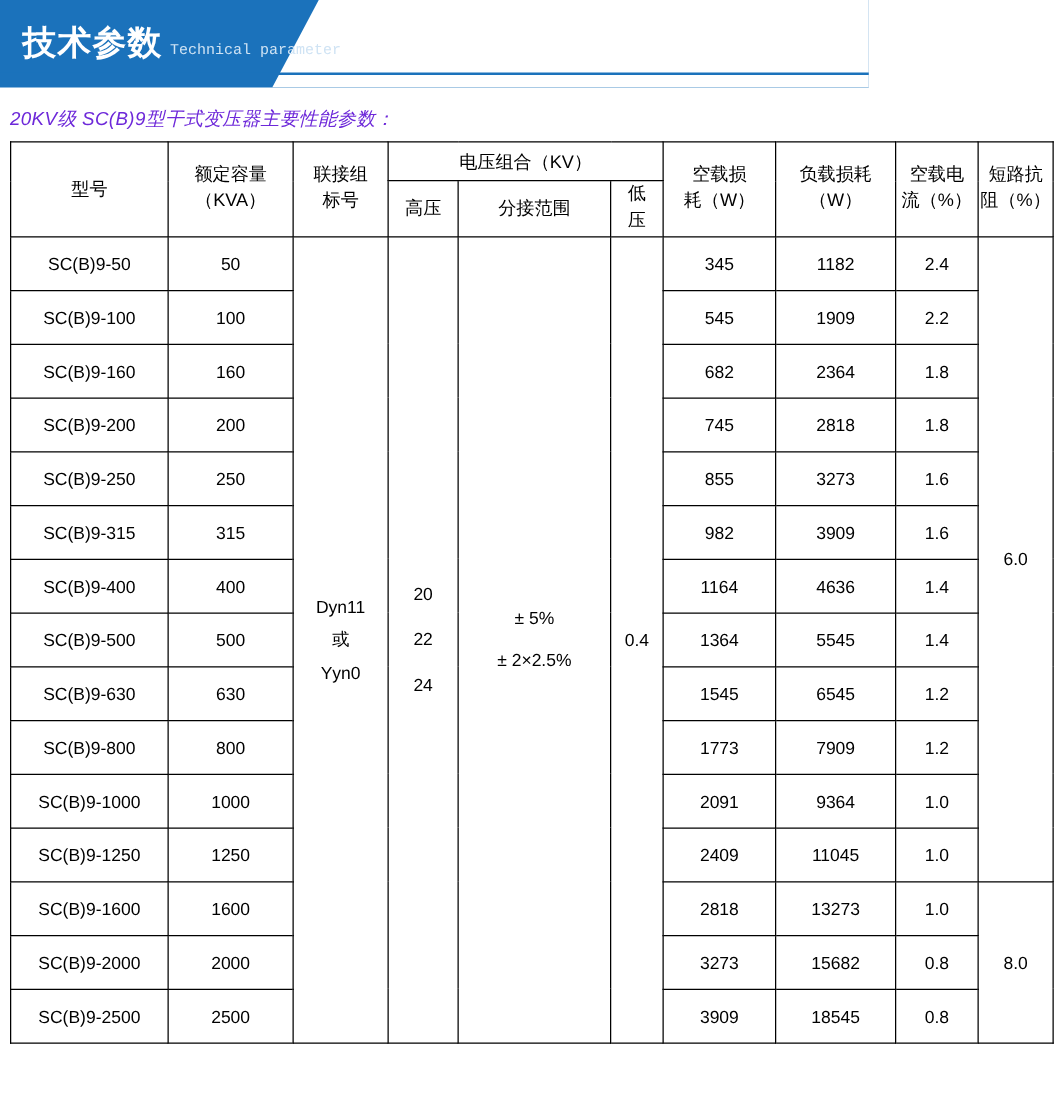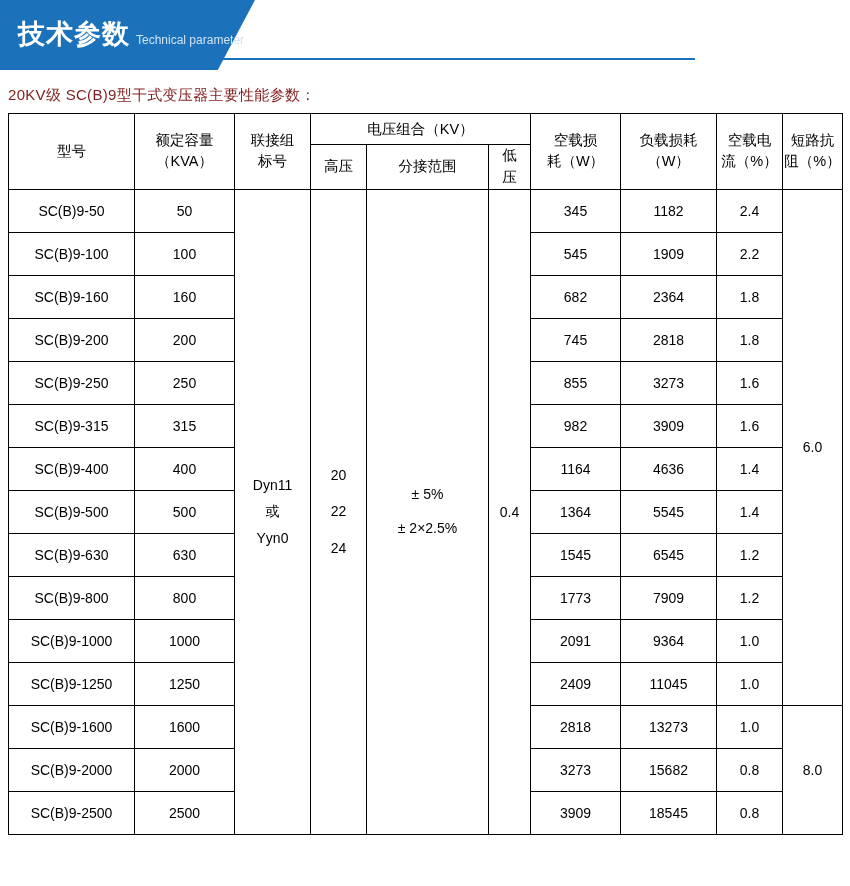--- a/index.html
+++ b/index.html
@@ -32,21 +32,21 @@
     color: #ffffff;
     letter-spacing: 1px;
     font-family: "Liberation Sans", sans-serif;
   }
   .banner .en {
     position: absolute;
     left: 136px;
     top: 33px;
     font-size: 12px;
     color: #cfe3f4;
-    font-family: Liberation Sans, sans-serif;
+    font-family: Liberation Mono, monospace;
   }
   
   .banner .wedge {
     position: absolute;
     top: 0;
     left: 255px;
     width: 620px;
     height: 70px;
     background: #ffffff;
     transform: skewX(-28deg);
@@ -58,23 +58,24 @@
     bottom: 10px;
     width: 850px;
     height: 2px;
     background: #1b72bb;
   }
 
   
   .caption {
     margin: 16px 0 8px 8px;
     font-size: 15px;
-    color: #7f1d1d;
+    color: #6d28d9;
     font-family: "Liberation Sans", sans-serif;
     letter-spacing: 0.3px;
+    font-style: italic;
   }
 
   
   .tbl-wrap {
     padding: 0 8px;
   }
   table.spec {
     border-collapse: collapse;
     width: 834px;
     table-layout: fixed;

